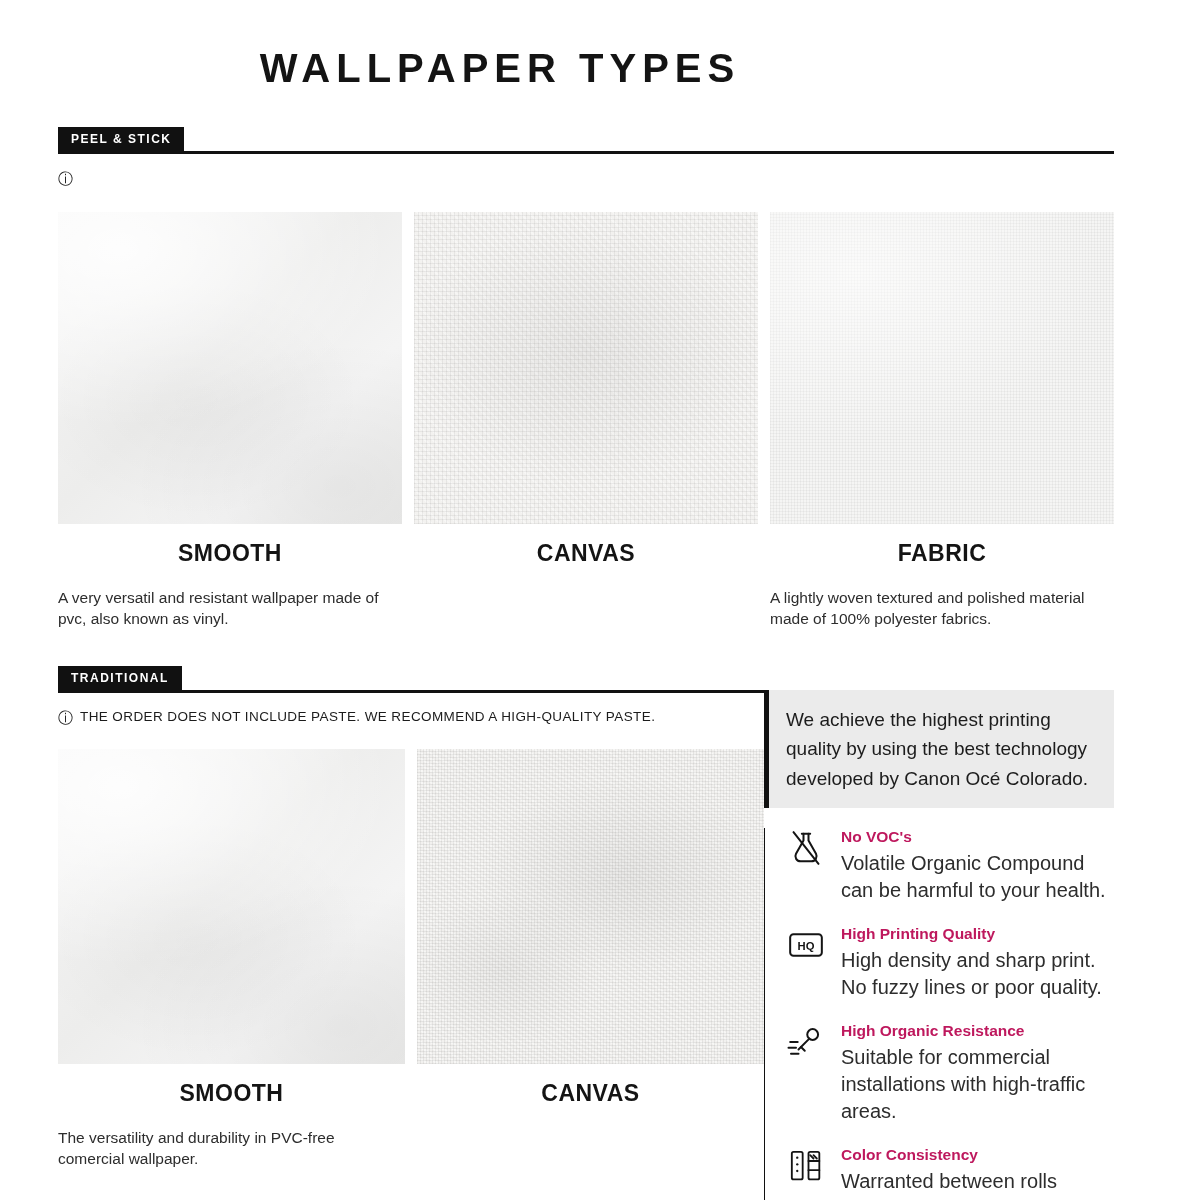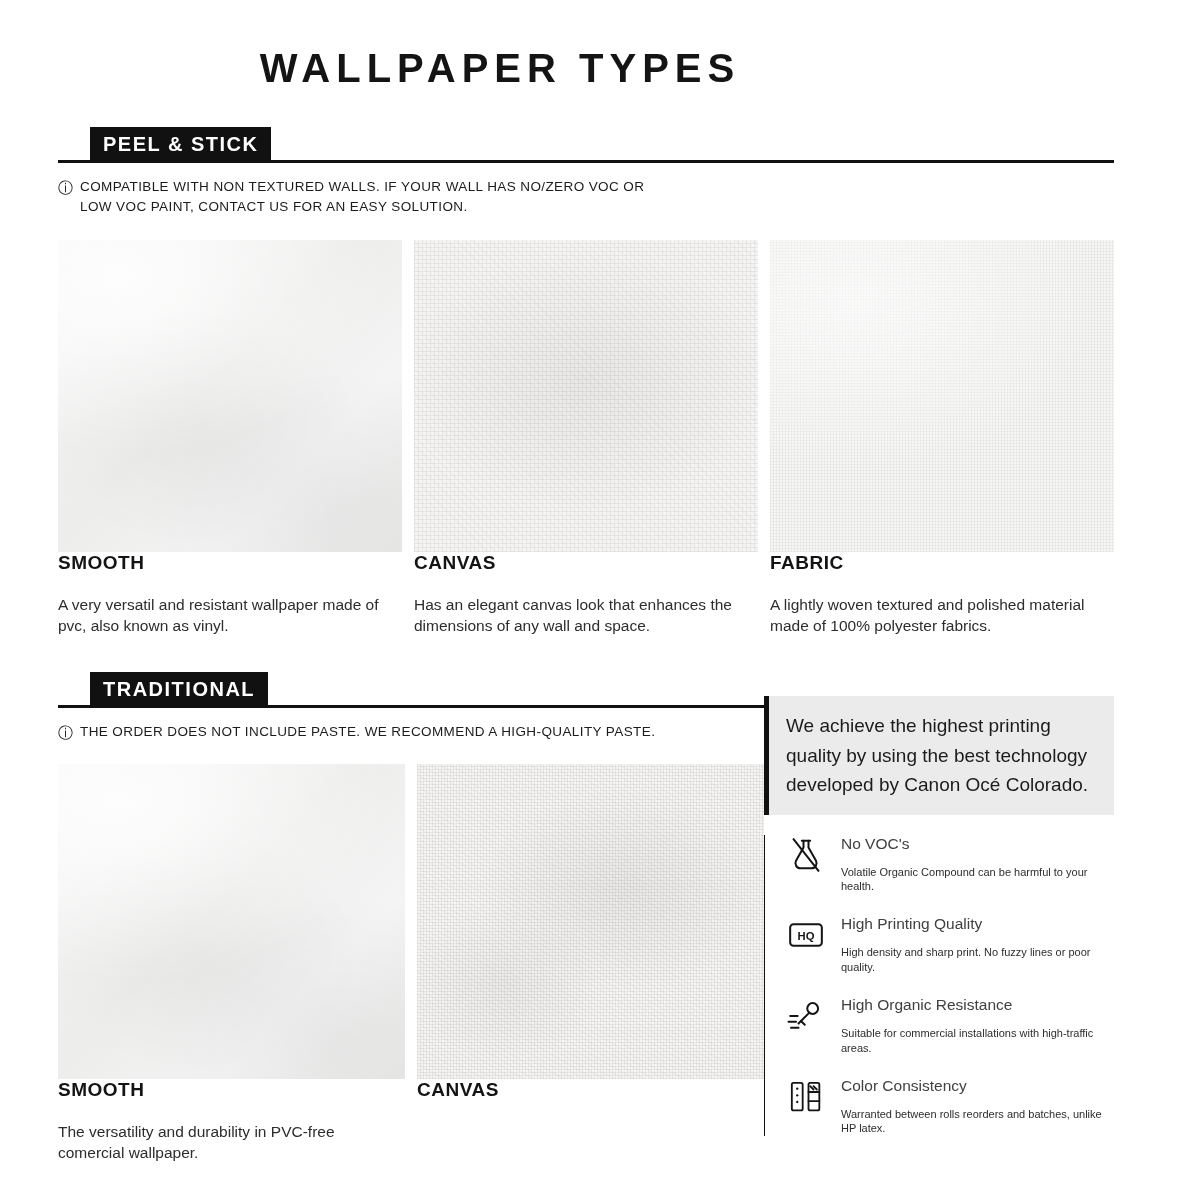--- a/index.html
+++ b/index.html
@@ -18,40 +18,41 @@
     color:#141414;
   }
 
   
   .content { padding:36px 65px 0 58px; }
 
   
   .section-header { border-bottom:3px solid #111; line-height:0; }
   .section-label {
     display:inline-block; background:#111; color:#fff;
-    font-size:20px; font-weight:700; letter-spacing:1.5px;
-    padding:6px 13px 5px 13px; line-height:1.1;margin-left:32px;
+    font-size:12px; font-weight:700; letter-spacing:1.5px;
+    padding:6px 13px 5px 13px; line-height:1.1;
   }
 
   
   .note { display:flex; gap:7px; margin-top:14px; align-items:flex-start; }
   .info-icon { font-size:15px; line-height:1.45; color:#1c1c1c; }
   .note-text {
     font-size:13.5px; letter-spacing:.4px; line-height:1.5;
     color:#1c1c1c; max-width:575px;
   }
   .note-text.wide { max-width:640px; }
 
   
   .swatch-row { display:flex; gap:12px; margin-top:22px; }
   .swatch-col { flex:1; min-width:0; }
   .swatch { width:100%; height:312px; }
   .swatch-name {
-    font-size:19px; font-weight:700; letter-spacing:.5px;
+    margin-top:16px; font-size:23px; font-weight:700; letter-spacing:.5px;
     color:#141414;
+    text-align:center;
   }
   .swatch-desc {
     margin-top:20px; font-size:15.5px; line-height:1.38; color:#2d2d2d;
     max-width:345px;
   }
 
   
   .tex-smooth {
     background:
       radial-gradient(130% 95% at 18% 12%, rgba(255,255,255,.85), rgba(255,255,255,0) 60%),
@@ -94,55 +95,53 @@
   .quality-panel { flex:1; min-width:0; padding-top:24px; }
   .quote-box {
     background:#ebebeb; border-left:5px solid #111;
     padding:15px 16px 15px 17px;
     font-size:19px; line-height:1.55; color:#1c1c1c;
   }
   .features { margin-top:20px; border-left:1px solid #111; padding-left:21px; }
   .feature { display:flex; gap:15px; margin-bottom:21px; align-items:flex-start; }
   .feature-icon { flex:0 0 40px; width:40px; height:40px; display:inline-block; }
   .feature-icon svg { display:block; }
-  .feature-title { font-size:15.5px; font-weight:400; color:#404040; }
-  .feature-desc { margin-top:12px; font-size:11px; line-height:1.35; color:#2d2d2d; }
+  .feature-title { font-size:15.5px; font-weight:700; color:#be185d; }
+  .feature-desc { margin-top:4px; font-size:20px; line-height:1.35; color:#2d2d2d; }
 </style>
 </head>
 <body>
 
 <div class="page">
 
   <div class="title-wrap">
     <h1 class="page-title">WALLPAPER TYPES</h1>
   </div>
 
   <div class="content">
 
     <div class="section-header">
       <span class="section-label">PEEL &amp; STICK</span>
     </div>
 
     <div class="note">
       <span class="info-icon">ⓘ</span>
-      <span class="note-text">COMPATIBLE WITH NON TEXTURED WALLS. IF YOUR WALL HAS NO/ZERO VOC OR LOW VOC PAINT, CONTACT US FOR AN EASY SOLUTION.</span>
     </div>
 
     <div class="swatch-row">
 
       <div class="swatch-col">
         <div class="swatch tex-smooth"></div>
         <div class="swatch-name">SMOOTH</div>
         <p class="swatch-desc">A very versatil and resistant wallpaper made of pvc, also known as vinyl.</p>
       </div>
 
       <div class="swatch-col">
         <div class="swatch tex-canvas"></div>
         <div class="swatch-name">CANVAS</div>
-        <p class="swatch-desc">Has an elegant canvas look that enhances the dimensions of any wall and space.</p>
       </div>
 
       <div class="swatch-col">
         <div class="swatch tex-fabric"></div>
         <div class="swatch-name">FABRIC</div>
         <p class="swatch-desc">A lightly woven textured and polished material made of 100% polyester fabrics.</p>
       </div>
 
     </div>
 

